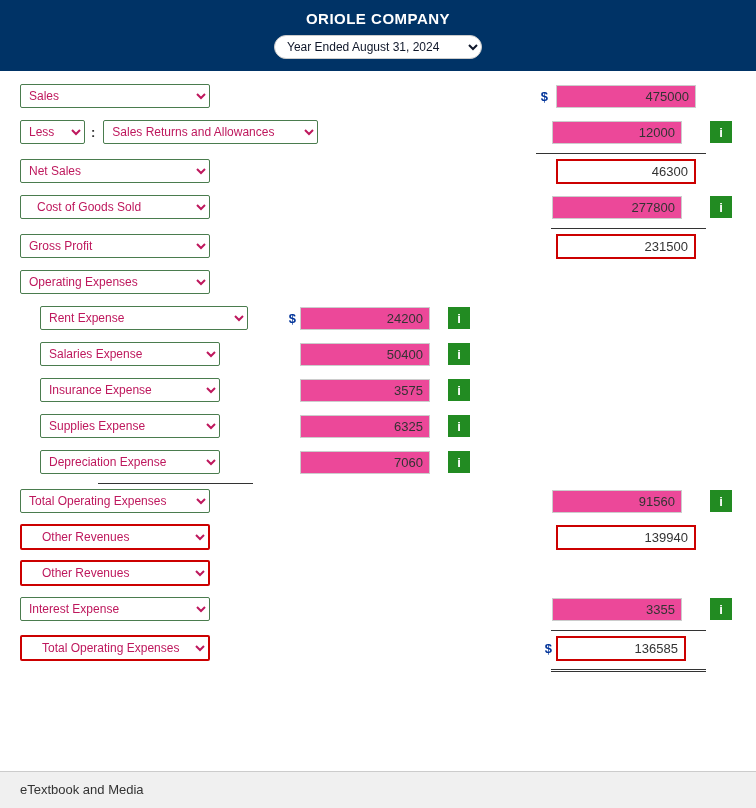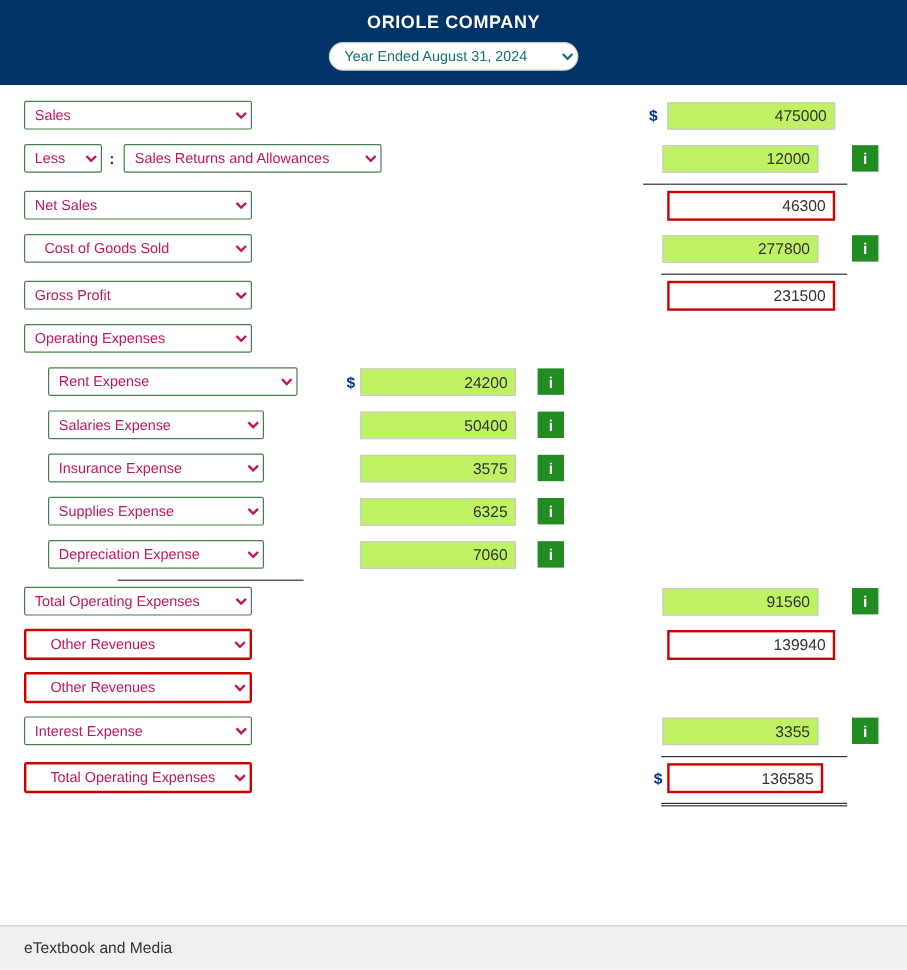--- a/index.html
+++ b/index.html
@@ -20,21 +20,21 @@
       font-size: 13px;
       font-weight: bold;
       margin-top: 2px;
     }
     .header .year-select-wrap {
       margin-top: 8px;
       display: inline-block;
     }
     .header select {
       background: white;
-      color: #0f766e;
+      color: #0f172a;
       border: 1px solid #ccc;
       padding: 3px 24px 3px 8px;
       font-size: 12px;
       border-radius: 12px;
       cursor: pointer;
       appearance: auto;
     }
 
     .main-content {
       background: white;
@@ -71,21 +71,21 @@
       margin-right: 4px;
       font-size: 13px;
     }
 
     input.value-input {
       border: 1px solid #ccc;
       text-align: right;
       padding: 3px 6px;
       font-size: 13px;
       color: #333;
-      background: #bef264;
+      background: #ec4899;
     }
 
     input.value-input.highlight {
       border: 2px solid #cc0000;
       background: white;
     }
 
     .info-btn {
       background: #228B22;
       color: white;

